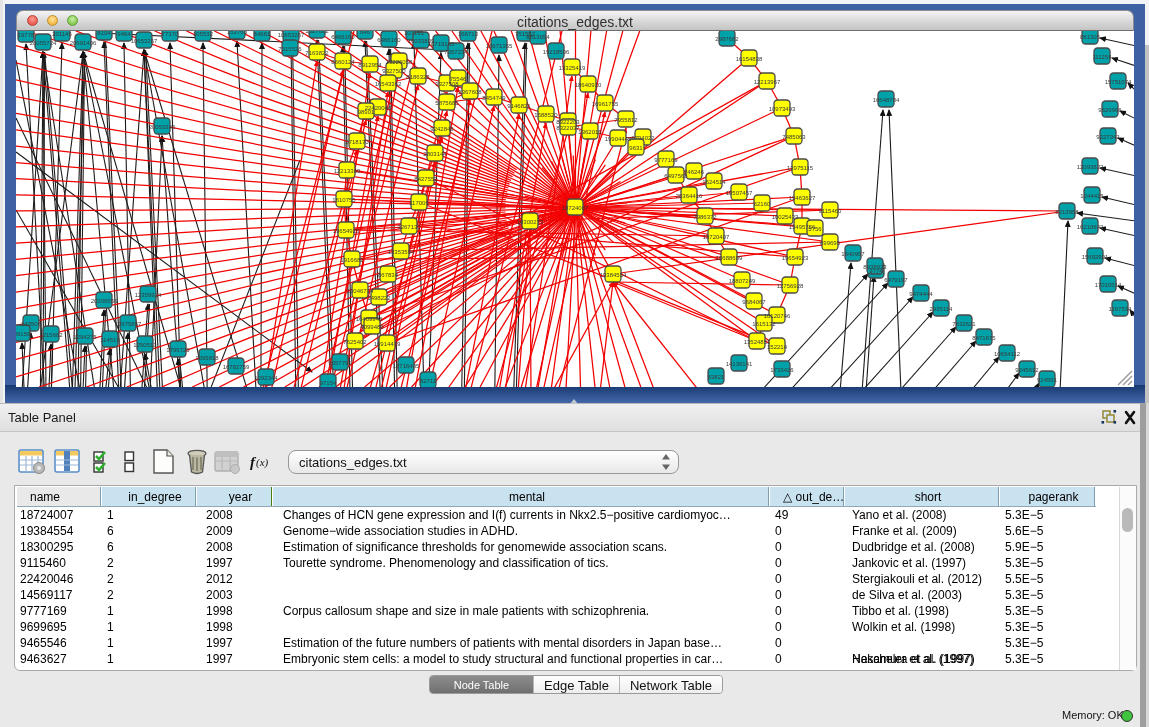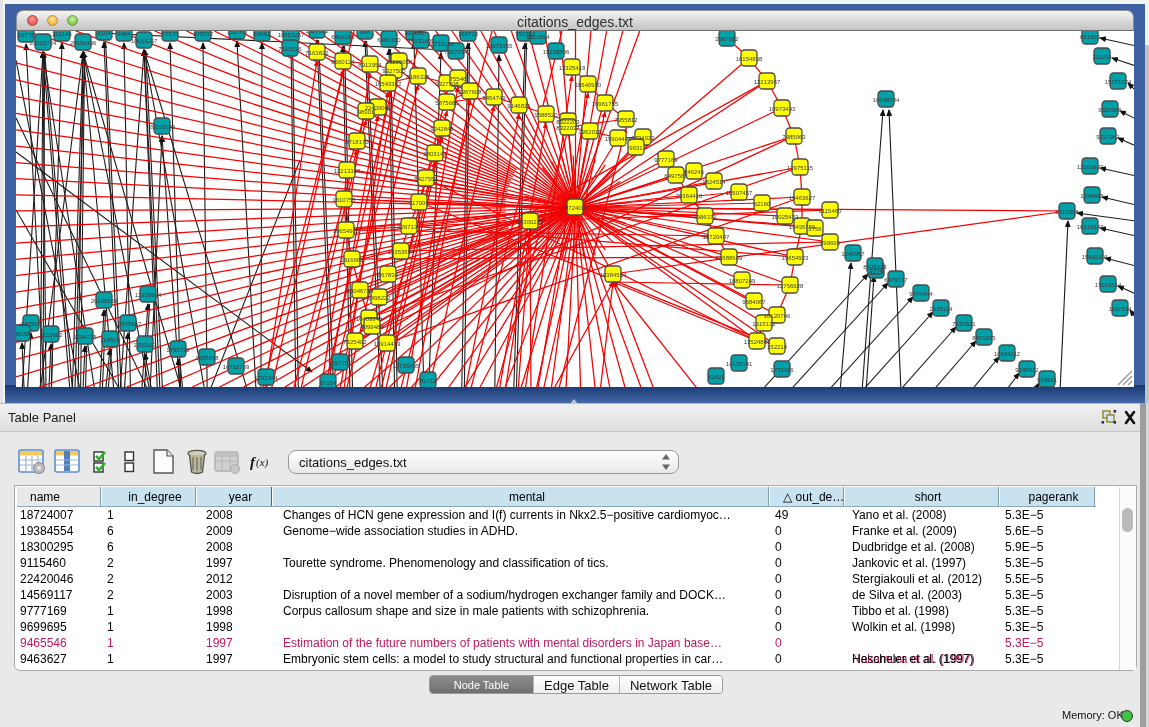--- a/index.html
+++ b/index.html
@@ -783,20 +783,21 @@
     <div style="position:absolute;left:206px;top:0;white-space:nowrap">2009</div>
     <div style="position:absolute;left:283px;top:0;white-space:nowrap">Genome−wide association studies in ADHD.</div>
     <div style="position:absolute;left:775px;top:0;white-space:nowrap">0</div>
     <div style="position:absolute;left:852px;top:0;white-space:nowrap">Franke et al. (2009)</div>
     <div style="position:absolute;left:1005px;top:0;white-space:nowrap">5.6E−5</div>
   </div>
 <div style="position:absolute;left:0;top:540px;width:1119px;height:16px;font-size:12px;color:#000">
     <div style="position:absolute;left:20px;top:0;white-space:nowrap">18300295</div>
     <div style="position:absolute;left:107px;top:0;white-space:nowrap">6</div>
     <div style="position:absolute;left:206px;top:0;white-space:nowrap">2008</div>
+    <div style="position:absolute;left:283px;top:0;white-space:nowrap">Estimation of significance thresholds for genomewide association scans.</div>
     <div style="position:absolute;left:775px;top:0;white-space:nowrap">0</div>
     <div style="position:absolute;left:852px;top:0;white-space:nowrap">Dudbridge et al. (2008)</div>
     <div style="position:absolute;left:1005px;top:0;white-space:nowrap">5.9E−5</div>
   </div>
 <div style="position:absolute;left:0;top:556px;width:1119px;height:16px;font-size:12px;color:#000">
     <div style="position:absolute;left:20px;top:0;white-space:nowrap">9115460</div>
     <div style="position:absolute;left:107px;top:0;white-space:nowrap">2</div>
     <div style="position:absolute;left:206px;top:0;white-space:nowrap">1997</div>
     <div style="position:absolute;left:283px;top:0;white-space:nowrap">Tourette syndrome. Phenomenology and classification of tics.</div>
     <div style="position:absolute;left:775px;top:0;white-space:nowrap">0</div>
@@ -808,21 +809,20 @@
     <div style="position:absolute;left:107px;top:0;white-space:nowrap">2</div>
     <div style="position:absolute;left:206px;top:0;white-space:nowrap">2012</div>
     <div style="position:absolute;left:775px;top:0;white-space:nowrap">0</div>
     <div style="position:absolute;left:852px;top:0;white-space:nowrap">Stergiakouli et al. (2012)</div>
     <div style="position:absolute;left:1005px;top:0;white-space:nowrap">5.5E−5</div>
   </div>
 <div style="position:absolute;left:0;top:588px;width:1119px;height:16px;font-size:12px;color:#000">
     <div style="position:absolute;left:20px;top:0;white-space:nowrap">14569117</div>
     <div style="position:absolute;left:107px;top:0;white-space:nowrap">2</div>
     <div style="position:absolute;left:206px;top:0;white-space:nowrap">2003</div>
-    <div style="position:absolute;left:283px;top:0;white-space:nowrap">Disruption of a novel member of a sodium/hydrogen exchanger family and DOCK…</div>
     <div style="position:absolute;left:775px;top:0;white-space:nowrap">0</div>
     <div style="position:absolute;left:852px;top:0;white-space:nowrap">de Silva et al. (2003)</div>
     <div style="position:absolute;left:1005px;top:0;white-space:nowrap">5.3E−5</div>
   </div>
 <div style="position:absolute;left:0;top:604px;width:1119px;height:16px;font-size:12px;color:#000">
     <div style="position:absolute;left:20px;top:0;white-space:nowrap">9777169</div>
     <div style="position:absolute;left:107px;top:0;white-space:nowrap">1</div>
     <div style="position:absolute;left:206px;top:0;white-space:nowrap">1998</div>
     <div style="position:absolute;left:283px;top:0;white-space:nowrap">Corpus callosum shape and size in male patients with schizophrenia.</div>
     <div style="position:absolute;left:775px;top:0;white-space:nowrap">0</div>
@@ -830,21 +830,21 @@
     <div style="position:absolute;left:1005px;top:0;white-space:nowrap">5.3E−5</div>
   </div>
 <div style="position:absolute;left:0;top:620px;width:1119px;height:16px;font-size:12px;color:#000">
     <div style="position:absolute;left:20px;top:0;white-space:nowrap">9699695</div>
     <div style="position:absolute;left:107px;top:0;white-space:nowrap">1</div>
     <div style="position:absolute;left:206px;top:0;white-space:nowrap">1998</div>
     <div style="position:absolute;left:775px;top:0;white-space:nowrap">0</div>
     <div style="position:absolute;left:852px;top:0;white-space:nowrap">Wolkin et al. (1998)</div>
     <div style="position:absolute;left:1005px;top:0;white-space:nowrap">5.3E−5</div>
   </div>
-<div style="position:absolute;left:0;top:636px;width:1119px;height:16px;font-size:12px;color:#be185d">
+<div style="position:absolute;left:0;top:636px;width:1119px;height:16px;font-size:12px;color:#000000">
     <div style="position:absolute;left:20px;top:0;white-space:nowrap">9465546</div>
     <div style="position:absolute;left:107px;top:0;white-space:nowrap">1</div>
     <div style="position:absolute;left:206px;top:0;white-space:nowrap">1997</div>
     <div style="position:absolute;left:283px;top:0;white-space:nowrap">Estimation of the future numbers of patients with mental disorders in Japan base…</div>
     <div style="position:absolute;left:775px;top:0;white-space:nowrap">0</div>
     <div style="position:absolute;left:852px;top:16px;white-space:nowrap">Nakamura et al. (1997)</div>
     <div style="position:absolute;left:1005px;top:0;white-space:nowrap">5.3E−5</div>
   </div>
 <div style="position:absolute;left:0;top:652px;width:1119px;height:16px;font-size:12px;color:#000">
     <div style="position:absolute;left:20px;top:0;white-space:nowrap">9463627</div>

